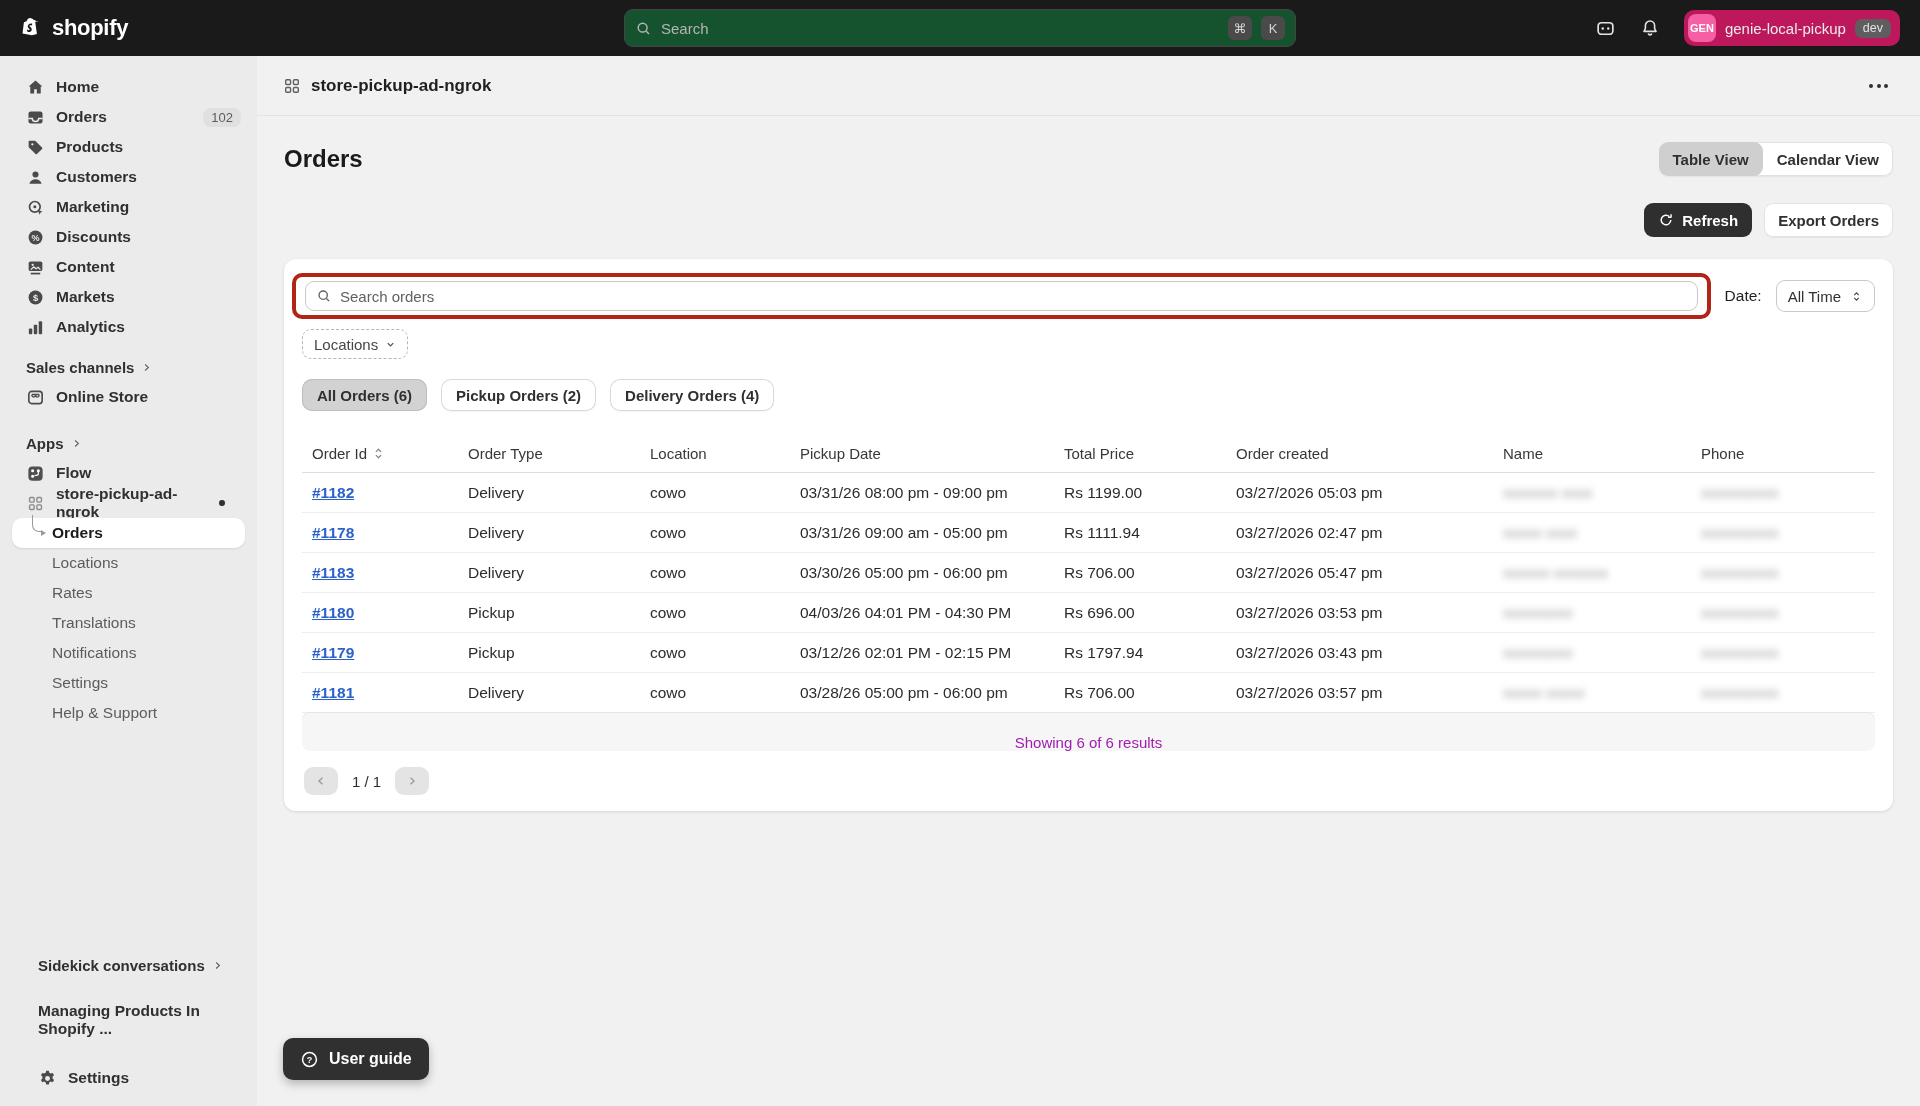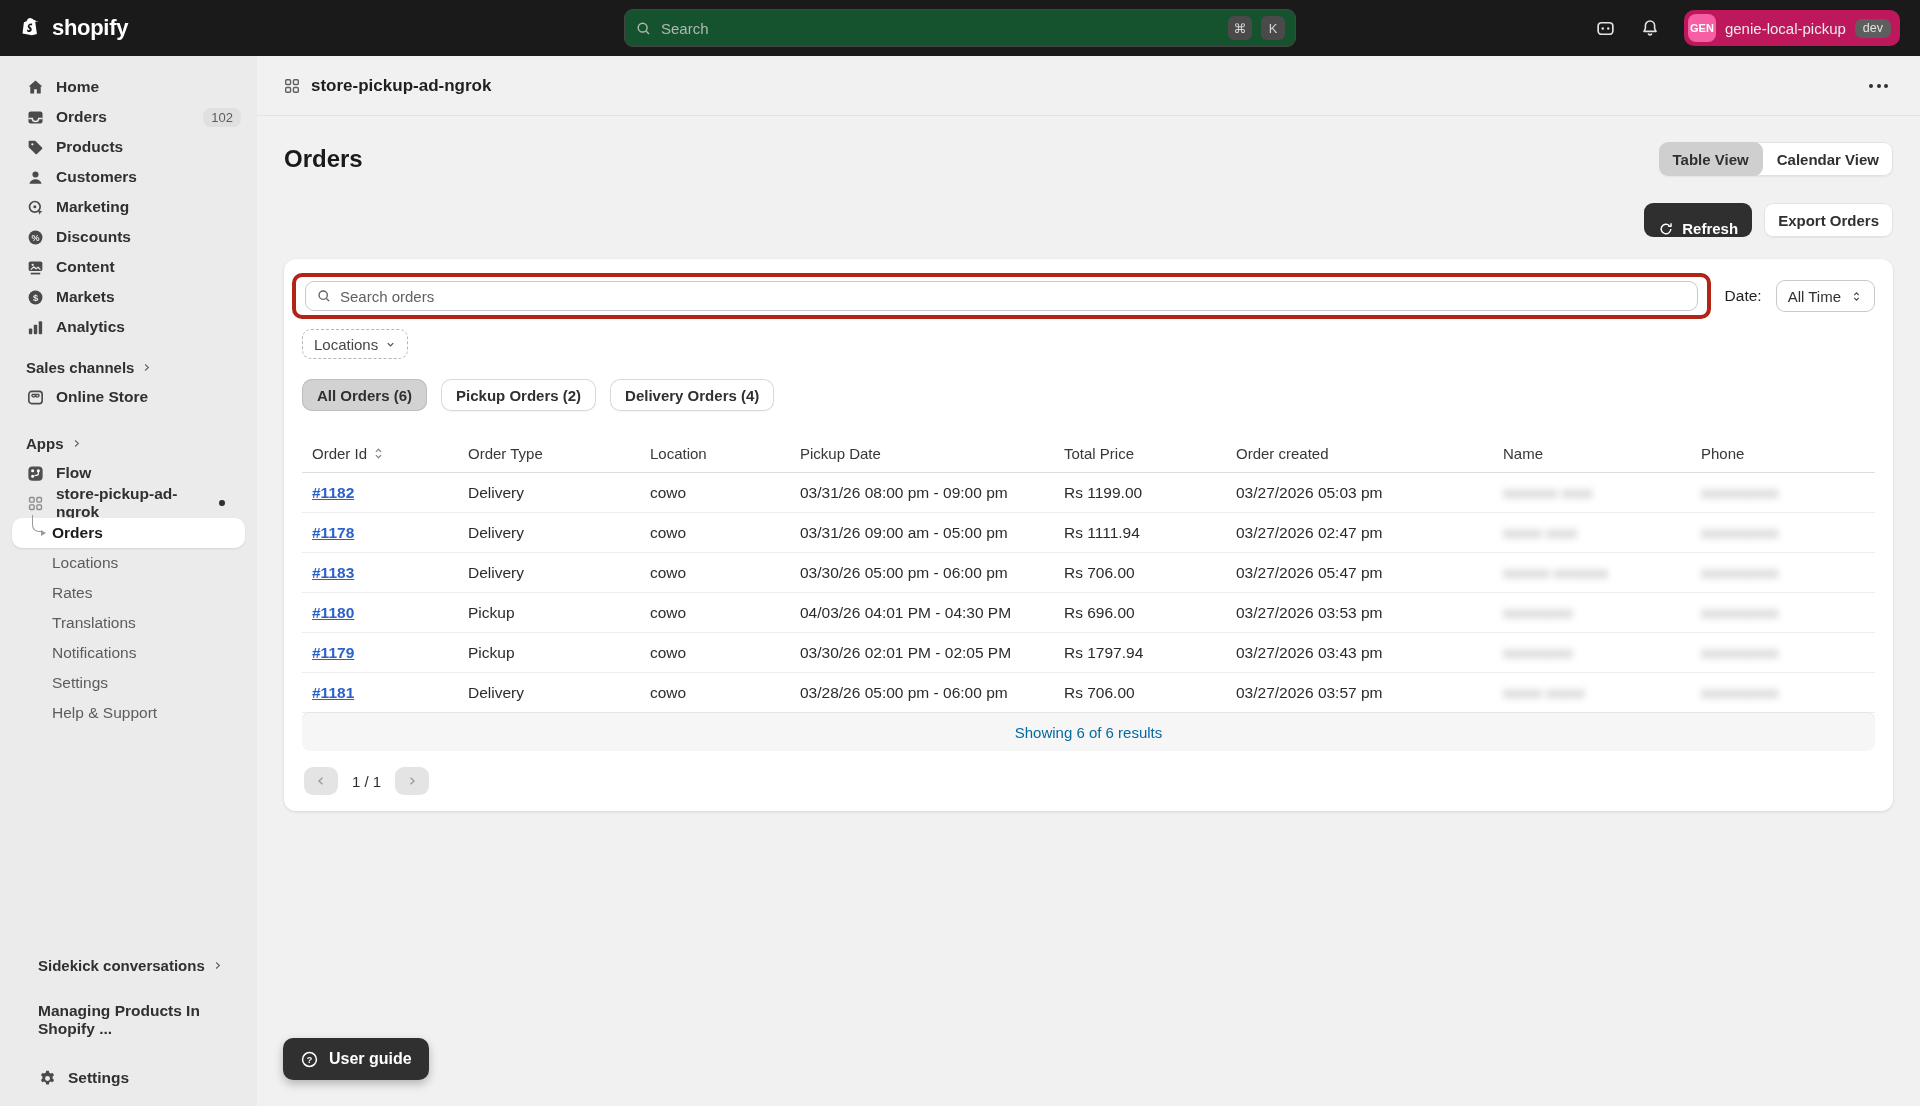--- a/index.html
+++ b/index.html
@@ -49,21 +49,21 @@
 
   .page { padding:0 27px; }
   .title-row { margin-top:26px; display:flex; align-items:center; justify-content:space-between; }
   .page-title { font-size:24px; font-weight:700; color:#1a1a1a; }
   .segmented { display:flex; background:#fff; border-radius:9px; box-shadow:inset 0 0 0 1px #e0e0e0, 0 1px 2px rgba(0,0,0,.06); height:34px; overflow:hidden; }
   .segment { display:flex; align-items:center; padding:0 14px; font-size:15px; font-weight:600; color:#303030; cursor:pointer; }
   .segment.active { background:#cfcfcf; border-radius:9px; }
 
   .actions-row { margin-top:27px; display:flex; justify-content:flex-end; gap:12px; }
   .btn { height:34px; display:flex; align-items:center; gap:8px; border-radius:9px; font-size:15px; font-weight:600; padding:0 14px; cursor:pointer; border:none; font-family:inherit; }
-  .btn-dark { background:#2f2f2f; color:#fff;align-items:flex-end; }
+  .btn-dark { background:#2f2f2f; color:#fff; }
   .btn-light { background:#fff; color:#303030; box-shadow:inset 0 0 0 1px #e3e3e3, 0 1px 1px rgba(0,0,0,.06); }
 
   .card { margin-top:22px; background:#fff; border-radius:12px; box-shadow:0 1px 3px rgba(26,26,26,.12); padding:14px 18px 16px; }
   .search-row { display:flex; align-items:center; gap:14px; }
   .red-box { flex:1; border:4px solid #b22418; border-radius:10px; padding:4px 9px; margin-left:-10px; background:#fff; }
   .order-search { height:30px; border:1px solid #c9c9c9; border-radius:9px; display:flex; align-items:center; gap:8px; padding:0 10px; color:#616161; background:#fff; }
   .order-search input { flex:1; border:none; outline:none; font-family:inherit; font-size:15px; color:#0f766e; background:transparent; }
   .order-search input::placeholder { color:#616161; }
   .date-label { font-size:15.5px; font-weight:500; color:#1f1f1f; }
   .select { height:32px; display:flex; align-items:center; gap:9px; border-radius:9px; box-shadow:inset 0 0 0 1px #c9c9c9; padding:0 12px; font-size:15px; font-weight:500; background:#fff; cursor:pointer; }
@@ -76,21 +76,21 @@
   .pill.active { background:#d2d2d2; box-shadow:inset 0 0 0 1px #bdbdbd; }
 
   .table { margin-top:24px; --cols:156px 182px 150px 264px 172px 267px 198px 1fr; }
   .trow { display:grid; grid-template-columns:var(--cols); align-items:center; height:40px; font-size:15.5px; color:#2b2b2b; border-bottom:1px solid #ededed; padding:0 10px; }
   .trow.thead { height:38px; font-size:15px; font-weight:500; color:#383838; border-bottom:1px solid #dedede; }
   .trow:last-of-type { border-bottom:none; }
   .th-sort { display:flex; align-items:center; gap:5px; cursor:pointer; }
   .id-link { color:#2b62c9; text-decoration:underline; font-weight:700; cursor:pointer; }
   .redacted { color:#9a9a9a; filter:blur(3.5px); user-select:none; }
 
-  .results-bar { height:38px; background:#f6f6f6; box-shadow:0 -1px 0 #e6e6e6; border-radius:8px; display:flex; align-items:center; justify-content:center; font-size:15px; color:#0369a1; }
+  .results-bar { height:38px; background:#f6f6f6; box-shadow:0 -1px 0 #e6e6e6; border-radius:8px; display:flex; align-items:flex-end; justify-content:center; font-size:15px; color:#a21caf; }
   .pagination { margin-top:16px; display:flex; align-items:center; gap:14px; padding-left:2px; }
   .page-btn { width:34px; height:28px; background:#e4e4e4; border-radius:9px; display:flex; align-items:center; justify-content:center; cursor:default; border:none; }
   .page-text { font-size:15px; color:#303030; }
 
   .user-guide { position:absolute; left:26px; bottom:26px; height:42px; background:#303030; color:#fff; border-radius:10px; display:flex; align-items:center; gap:10px; padding:0 17px; font-size:16px; font-weight:600; box-shadow:0 4px 10px rgba(0,0,0,.25); cursor:pointer; }
 </style>
 </head>
 <body>
 
 <div class="topbar">
@@ -467,21 +467,21 @@
             <span>04/03/26 04:01 PM - 04:30 PM</span>
             <span>Rs 696.00</span>
             <span>03/27/2026 03:53 pm</span>
             <span class="redacted">xxxxxxxxx</span>
             <span class="redacted">xxxxxxxxxx</span>
           </div>
           <div class="trow">
             <span><a class="id-link">#1179</a></span>
             <span>Pickup</span>
             <span>cowo</span>
-            <span>03/30/26 02:01 PM - 02:05 PM</span>
+            <span>03/12/26 02:01 PM - 02:15 PM</span>
             <span>Rs 1797.94</span>
             <span>03/27/2026 03:43 pm</span>
             <span class="redacted">xxxxxxxxx</span>
             <span class="redacted">xxxxxxxxxx</span>
           </div>
           <div class="trow">
             <span><a class="id-link">#1181</a></span>
             <span>Delivery</span>
             <span>cowo</span>
             <span>03/28/26 05:00 pm - 06:00 pm</span>

